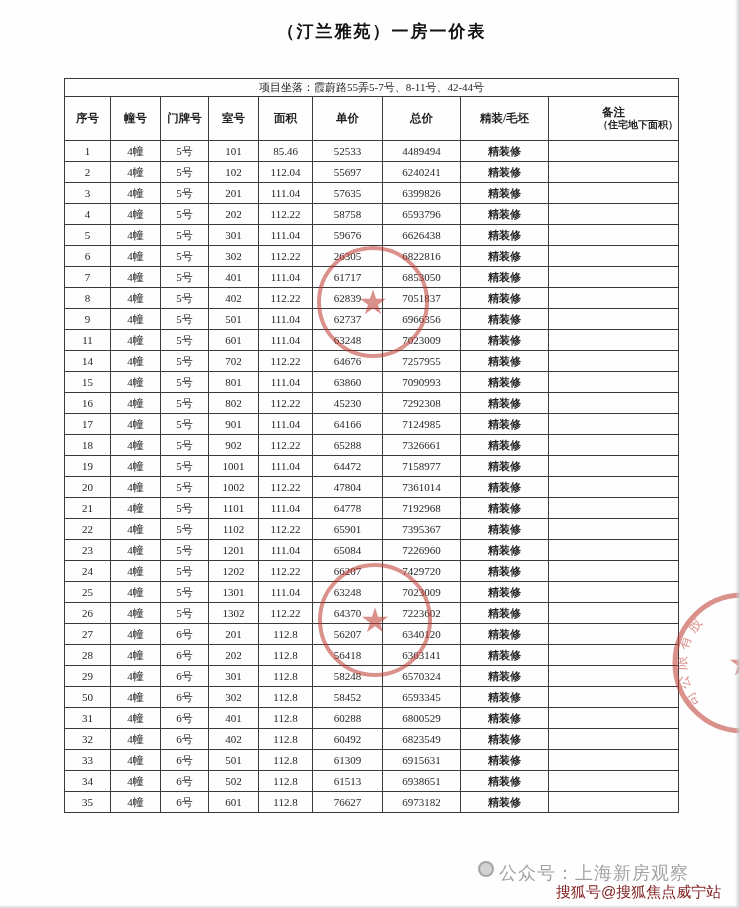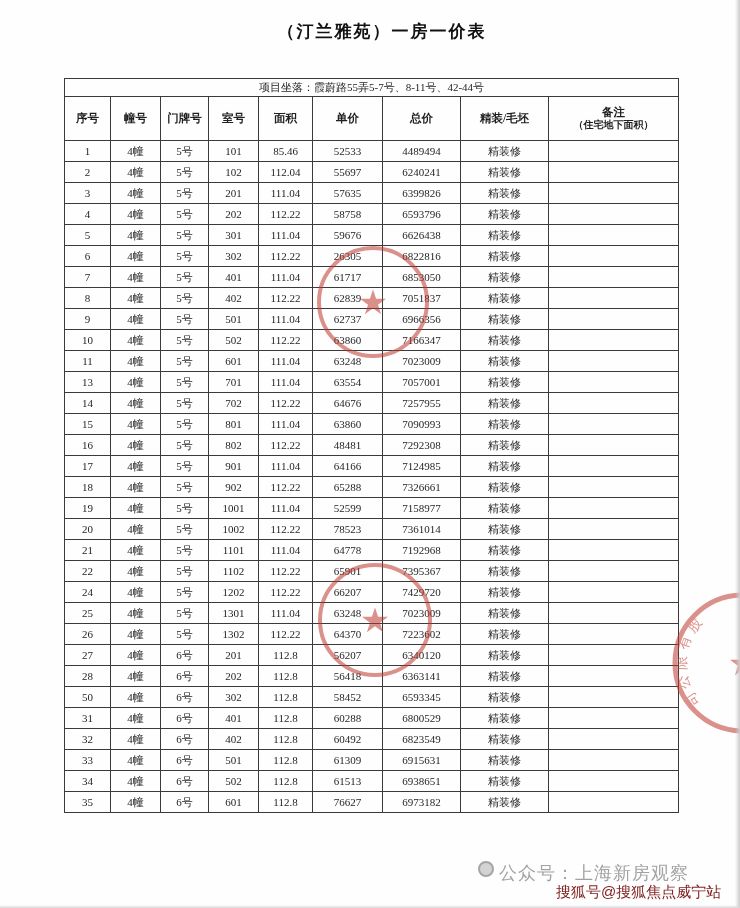--- a/index.html
+++ b/index.html
@@ -30,23 +30,23 @@
     border: 1px solid #3a3a3a;
     font-size: 11px; text-align: center; vertical-align: middle;
     padding: 0; line-height: 1.15; color: #1f1f1f;
     font-weight: 400;
   }
   .location-cell {
     text-align: left; font-weight: 700; font-size: 11.5px;
     padding: 2px 5px; height: 18px;
   }
   .price thead th { font-weight: 700; height: 44px; font-size: 11.5px; }
-  .price thead th div.sub { font-size: 10px; font-weight: 700; }
+  .price thead th div.sub { font-size: 10px; font-weight: 700; text-align: right; }
   .price tbody td { height: 21px; white-space: nowrap; overflow: hidden; }
-  .price tbody td.deco { font-weight: 400; }
+  .price tbody td.deco { font-weight: 700; }
 
   :root { --stamp-color: #c0392f; }
   .stamp { position: absolute; opacity: 0.55; filter: blur(0.3px); pointer-events: none; }
   .stamp .ring { fill: none; stroke: var(--stamp-color); }
   .stamp .ink { fill: var(--stamp-color); }
 
   .wm-gray {
     position: absolute; left: 478px; top: 861px;
     font-family: "Liberation Sans", "DejaVu Sans", sans-serif;
     font-size: 18px; color: #999999; opacity: 0.9;
@@ -204,53 +204,31 @@
           <td>4幢</td>
           <td>5号</td>
           <td>501</td>
           <td>111.04</td>
           <td>62737</td>
           <td>6966356</td>
           <td class="deco">精装修</td>
           <td></td>
         </tr>
         <tr>
-          <td>10</td>
-          <td>4幢</td>
-          <td>5号</td>
-          <td>502</td>
-          <td>112.22</td>
-          <td>63860</td>
-          <td>7166347</td>
-          <td class="deco">精装修</td>
-          <td></td>
-        </tr>
-        <tr>
           <td>11</td>
           <td>4幢</td>
           <td>5号</td>
           <td>601</td>
           <td>111.04</td>
           <td>63248</td>
           <td>7023009</td>
           <td class="deco">精装修</td>
           <td></td>
         </tr>
         <tr>
-          <td>13</td>
-          <td>4幢</td>
-          <td>5号</td>
-          <td>701</td>
-          <td>111.04</td>
-          <td>63554</td>
-          <td>7057001</td>
-          <td class="deco">精装修</td>
-          <td></td>
-        </tr>
-        <tr>
           <td>14</td>
           <td>4幢</td>
           <td>5号</td>
           <td>702</td>
           <td>112.22</td>
           <td>64676</td>
           <td>7257955</td>
           <td class="deco">精装修</td>
           <td></td>
         </tr>
@@ -264,21 +242,21 @@
           <td>7090993</td>
           <td class="deco">精装修</td>
           <td></td>
         </tr>
         <tr>
           <td>16</td>
           <td>4幢</td>
           <td>5号</td>
           <td>802</td>
           <td>112.22</td>
-          <td>48481</td>
+          <td>45230</td>
           <td>7292308</td>
           <td class="deco">精装修</td>
           <td></td>
         </tr>
         <tr>
           <td>17</td>
           <td>4幢</td>
           <td>5号</td>
           <td>901</td>
           <td>111.04</td>
@@ -297,32 +275,32 @@
           <td>7326661</td>
           <td class="deco">精装修</td>
           <td></td>
         </tr>
         <tr>
           <td>19</td>
           <td>4幢</td>
           <td>5号</td>
           <td>1001</td>
           <td>111.04</td>
-          <td>52599</td>
+          <td>64472</td>
           <td>7158977</td>
           <td class="deco">精装修</td>
           <td></td>
         </tr>
         <tr>
           <td>20</td>
           <td>4幢</td>
           <td>5号</td>
           <td>1002</td>
           <td>112.22</td>
-          <td>78523</td>
+          <td>47804</td>
           <td>7361014</td>
           <td class="deco">精装修</td>
           <td></td>
         </tr>
         <tr>
           <td>21</td>
           <td>4幢</td>
           <td>5号</td>
           <td>1101</td>
           <td>111.04</td>
@@ -336,20 +314,31 @@
           <td>4幢</td>
           <td>5号</td>
           <td>1102</td>
           <td>112.22</td>
           <td>65901</td>
           <td>7395367</td>
           <td class="deco">精装修</td>
           <td></td>
         </tr>
         <tr>
+          <td>23</td>
+          <td>4幢</td>
+          <td>5号</td>
+          <td>1201</td>
+          <td>111.04</td>
+          <td>65084</td>
+          <td>7226960</td>
+          <td class="deco">精装修</td>
+          <td></td>
+        </tr>
+        <tr>
           <td>24</td>
           <td>4幢</td>
           <td>5号</td>
           <td>1202</td>
           <td>112.22</td>
           <td>66207</td>
           <td>7429720</td>
           <td class="deco">精装修</td>
           <td></td>
         </tr>
@@ -387,20 +376,31 @@
           <td></td>
         </tr>
         <tr>
           <td>28</td>
           <td>4幢</td>
           <td>6号</td>
           <td>202</td>
           <td>112.8</td>
           <td>56418</td>
           <td>6363141</td>
+          <td class="deco">精装修</td>
+          <td></td>
+        </tr>
+        <tr>
+          <td>29</td>
+          <td>4幢</td>
+          <td>6号</td>
+          <td>301</td>
+          <td>112.8</td>
+          <td>58248</td>
+          <td>6570324</td>
           <td class="deco">精装修</td>
           <td></td>
         </tr>
         <tr>
           <td>50</td>
           <td>4幢</td>
           <td>6号</td>
           <td>302</td>
           <td>112.8</td>
           <td>58452</td>

